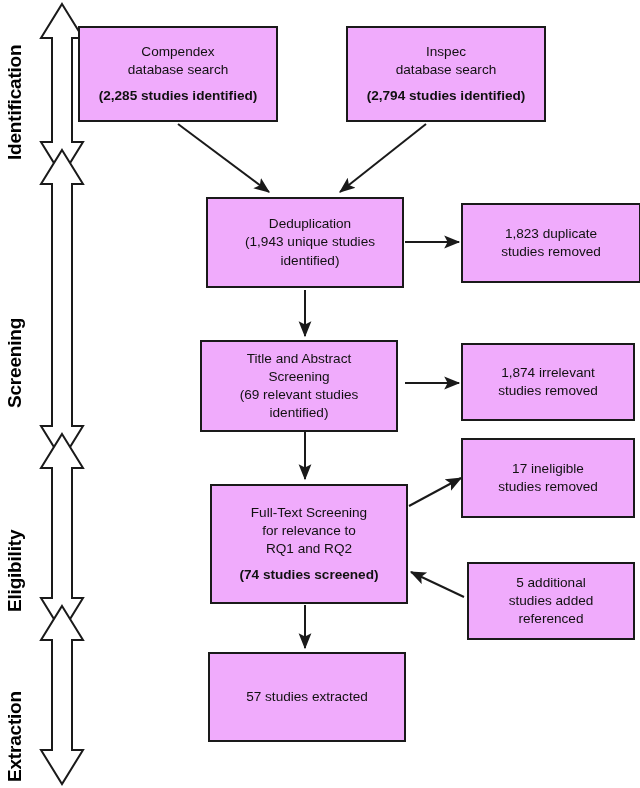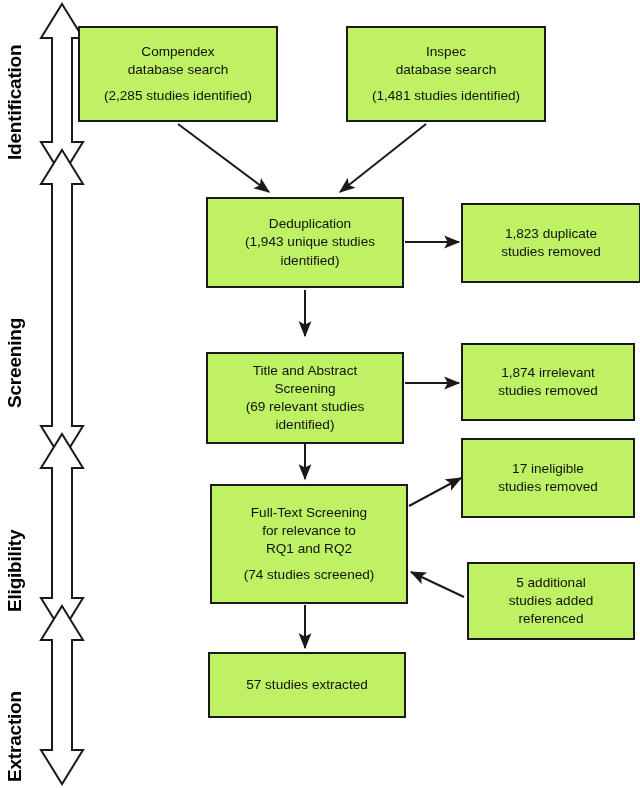--- a/index.html
+++ b/index.html
@@ -1,25 +1,25 @@
 <!DOCTYPE html>
 <html><head>
 <meta charset="utf-8">
 <style>
   html,body{margin:0;padding:0;background:#ffffff;}
   body{width:640px;height:788px;position:relative;overflow:hidden;
        font-family:"Liberation Sans","DejaVu Sans",sans-serif;color:#000;}
   #canvas{position:absolute;left:0;top:0;width:640px;height:788px;}
   svg.layer{position:absolute;left:0;top:0;width:640px;height:788px;overflow:visible;}
-  .box{position:absolute;box-sizing:border-box;border:2px solid #1a1a1a;background:#bef264;
+  .box{position:absolute;box-sizing:border-box;border:2px solid #1a1a1a;background:#f0abfc;
        display:flex;align-items:center;justify-content:center;text-align:center;
        font-size:13.6px;line-height:1.33;color:#111;padding:2px 6px;}
   .box .lines{display:block;width:100%;}
   .box .ln{display:block;white-space:nowrap;}
-  .box .ln.sp{margin-top:0.52em;}
+  .box .ln.sp{margin-top:0.52em;font-weight:bold;}
   .phase-label{position:absolute;font-weight:bold;font-size:19px;letter-spacing:-0.2px;
        color:#000;white-space:nowrap;transform-origin:left top;}
 </style>
 </head>
 <body>
 
 <div id="canvas">
 
   <svg class="layer" viewBox="0 0 640 788">
     <g fill="#ffffff" stroke="#1a1a1a" stroke-width="2" stroke-linejoin="miter">
@@ -63,40 +63,40 @@
         <span class="ln">Compendex</span>
         <span class="ln">database search</span>
         <span class="ln sp">(2,285 studies identified)</span>
       </span>
   </div>
 
   <div class="box" style="left:326px;top:26px;width:200px;height:96px;margin-left:20px;">
     <span class="lines">
         <span class="ln">Inspec</span>
         <span class="ln">database search</span>
-        <span class="ln sp">(1,481 studies identified)</span>
+        <span class="ln sp">(2,794 studies identified)</span>
       </span>
   </div>
 
   <div class="box" style="left:206px;top:197px;width:198px;height:91px;padding-left:16px;">
     <span class="lines">
         <span class="ln">Deduplication</span>
         <span class="ln">(1,943 unique studies</span>
         <span class="ln">identified)</span>
       </span>
   </div>
 
   <div class="box" style="left:461px;top:203px;width:180px;height:80px;">
     <span class="lines">
         <span class="ln">1,823 duplicate</span>
         <span class="ln">studies removed</span>
       </span>
   </div>
 
-  <div class="box" style="left:206px;top:340px;width:198px;height:92px;margin-top:12px;">
+  <div class="box" style="left:200px;top:340px;width:198px;height:92px;">
     <span class="lines">
         <span class="ln">Title and Abstract</span>
         <span class="ln">Screening</span>
         <span class="ln">(69 relevant studies</span>
         <span class="ln">identified)</span>
       </span>
   </div>
 
   <div class="box" style="left:461px;top:343px;width:174px;height:78px;">
     <span class="lines">
@@ -122,19 +122,19 @@
   </div>
 
   <div class="box" style="left:467px;top:562px;width:168px;height:78px;align-items:center;">
     <span class="lines">
         <span class="ln">5 additional</span>
         <span class="ln">studies added</span>
         <span class="ln">referenced</span>
       </span>
   </div>
 
-  <div class="box" style="left:208px;top:652px;width:198px;height:66px;">
+  <div class="box" style="left:208px;top:652px;width:198px;height:90px;">
     <span class="lines">
         <span class="ln">57 studies extracted</span>
       </span>
   </div>
 
 </div>
 
 </body></html>

